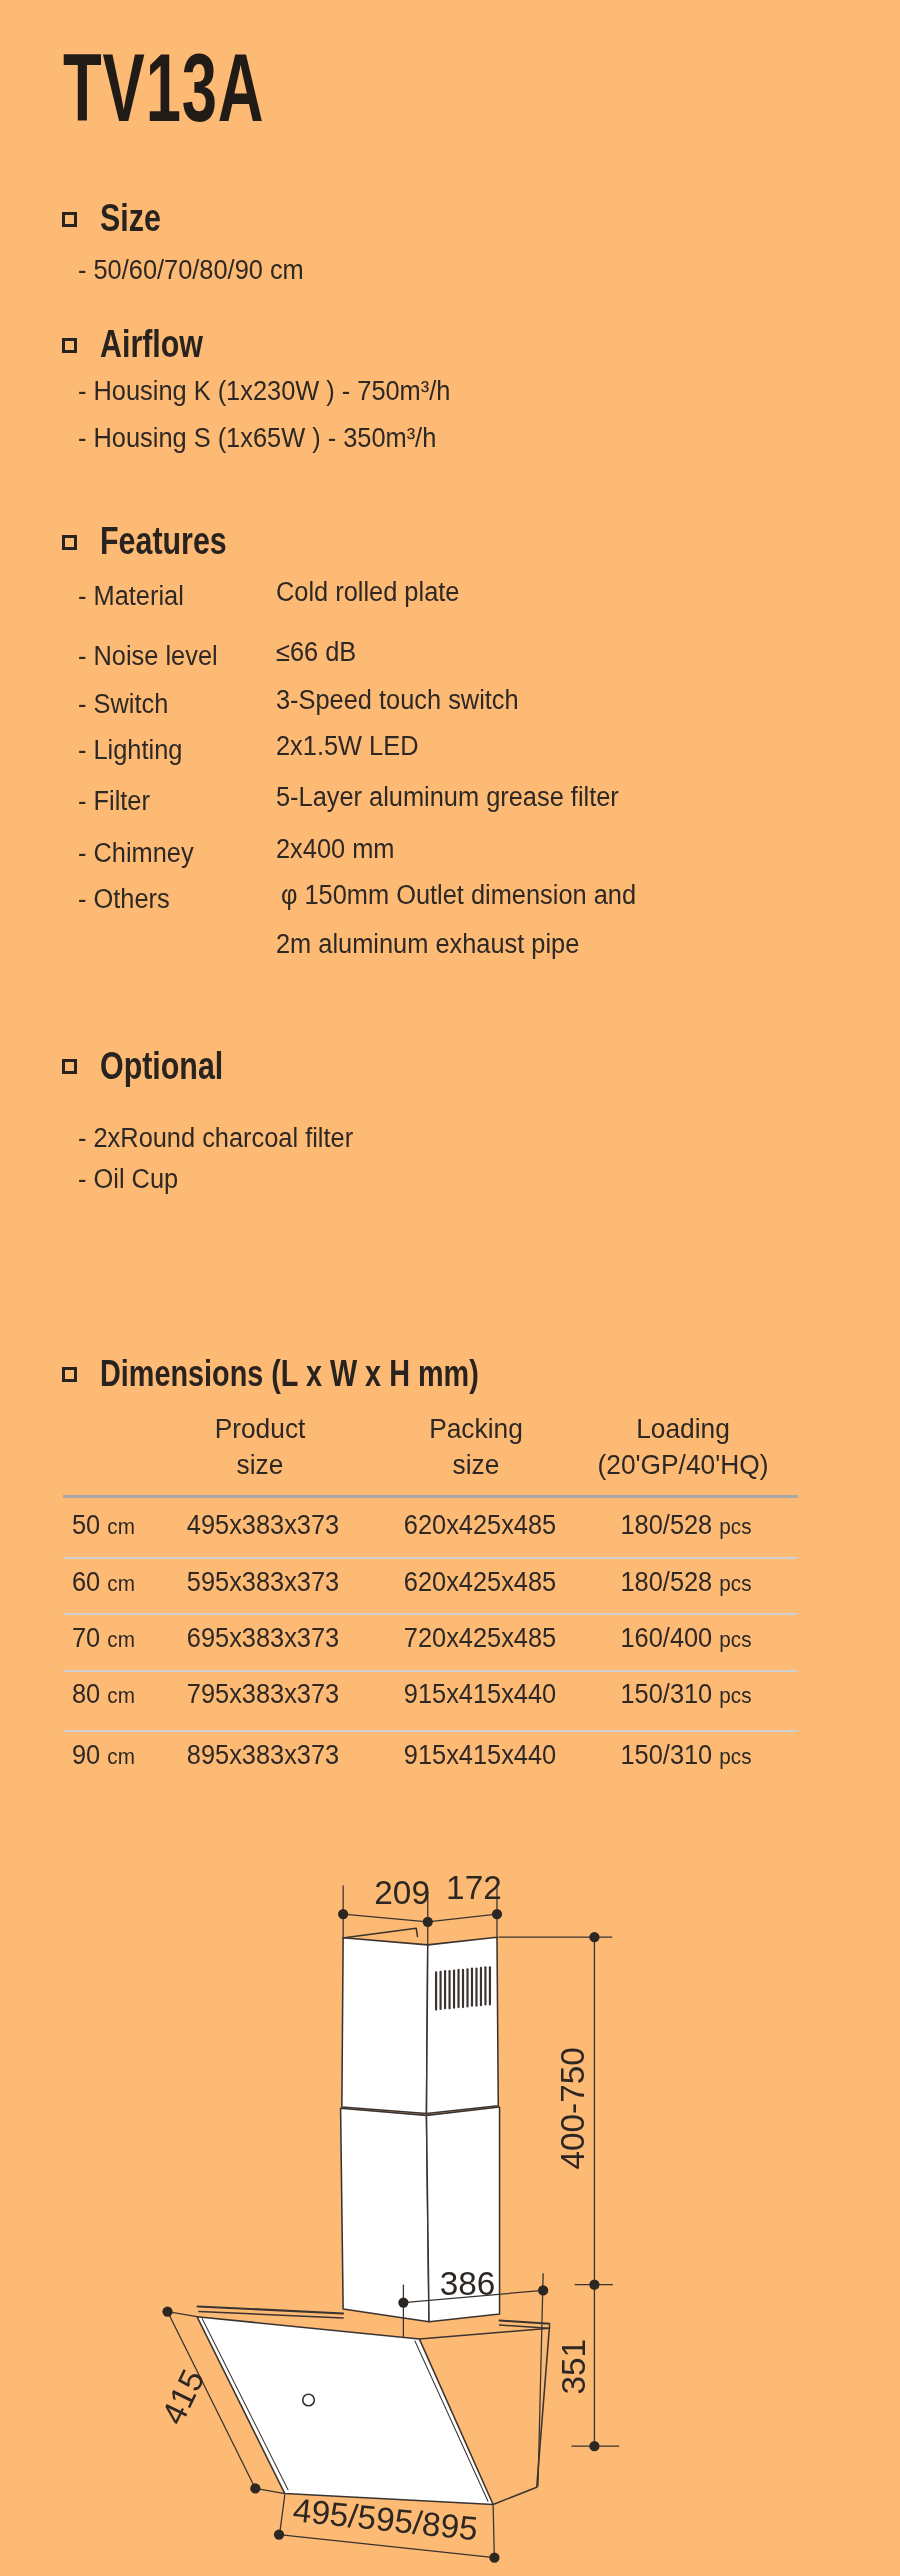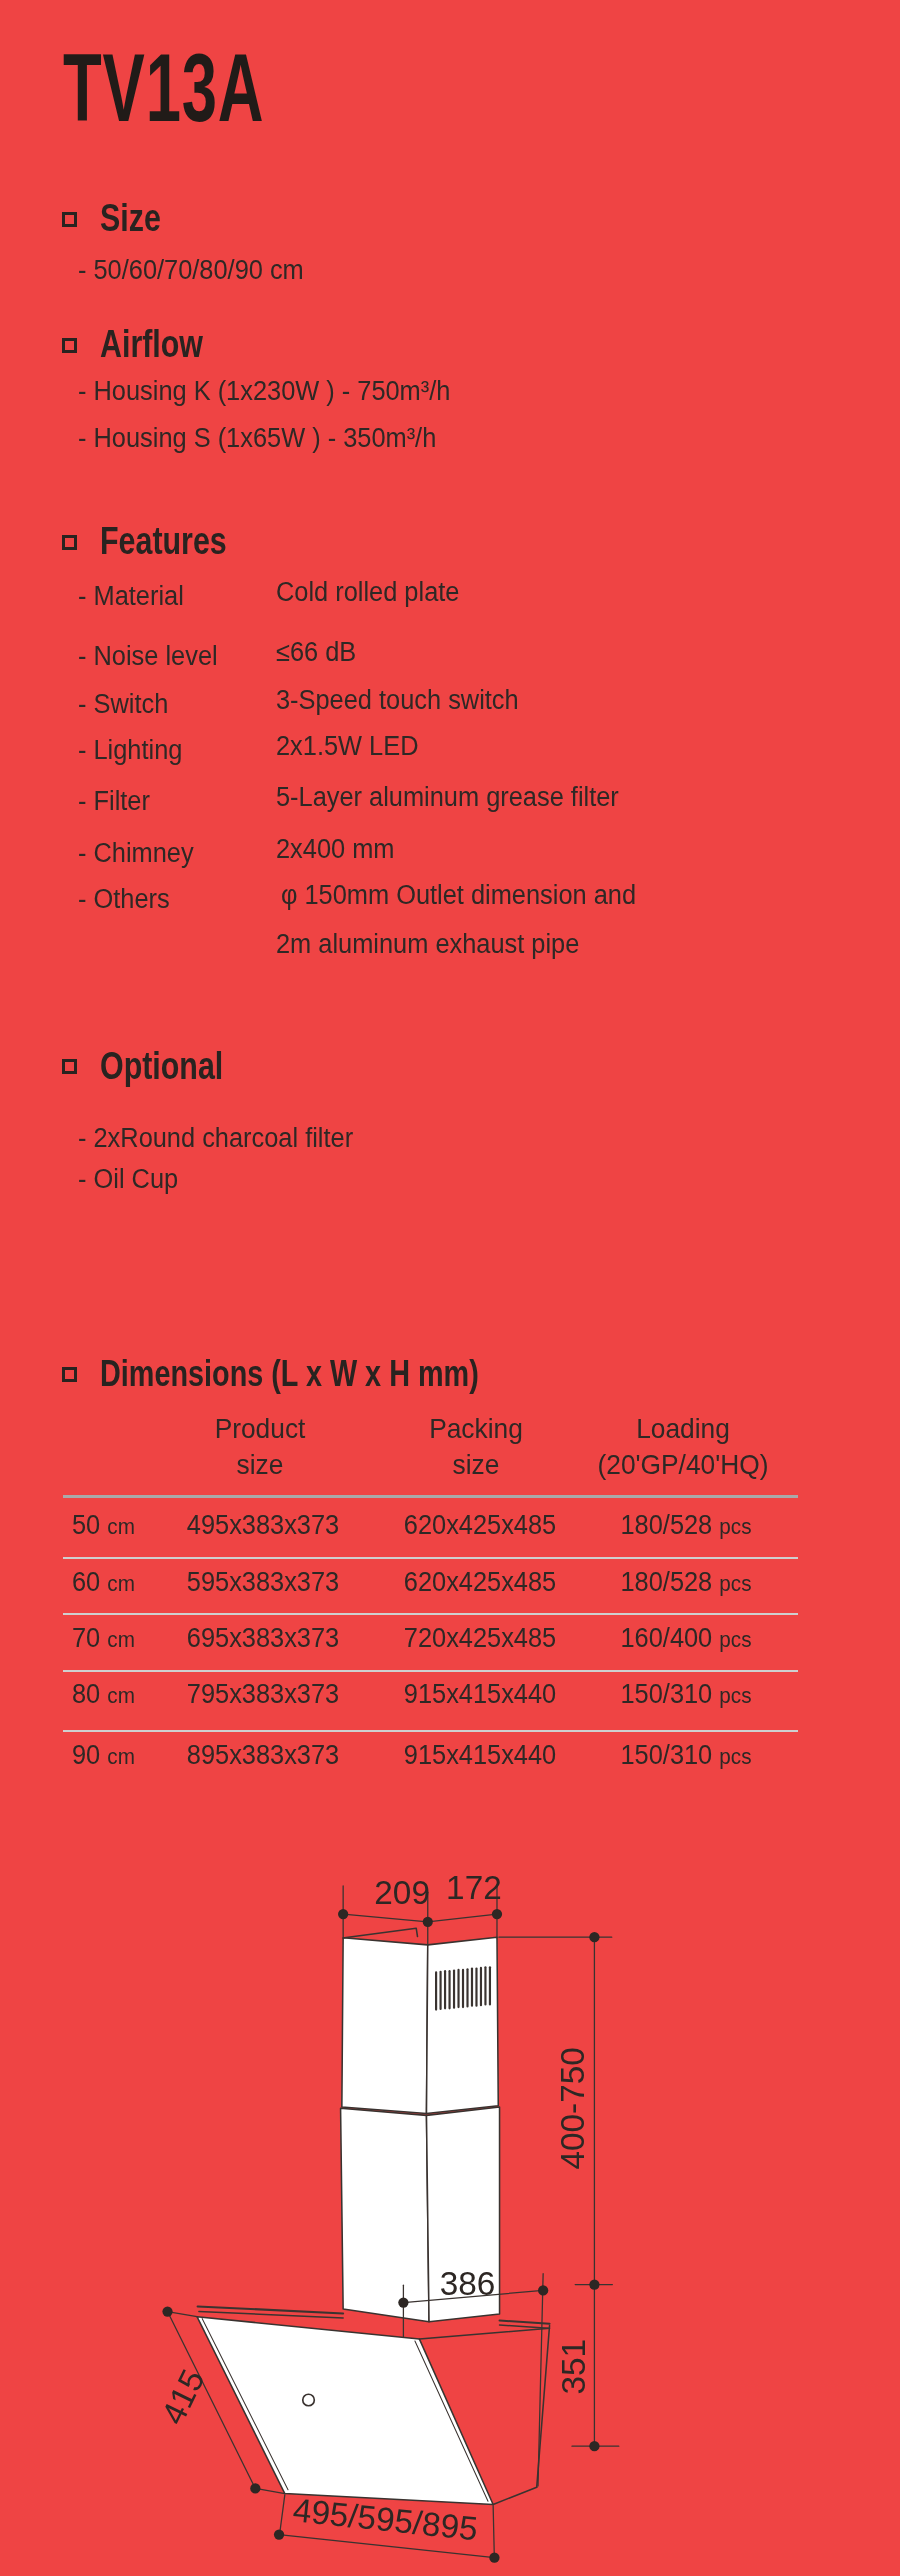--- a/index.html
+++ b/index.html
@@ -1,17 +1,17 @@
 <!DOCTYPE html>
 <html style="font-size:10.3px"><head>
 <meta charset="utf-8">
 <style>
   html,body{margin:0;padding:0;background:#ffffff;}
   body{font-family:"Liberation Sans","DejaVu Sans",sans-serif;color:#2a2422;}
-  #page{position:relative;width:901px;height:2576px;background:#ef4444;overflow:hidden;}
+  #page{position:relative;width:901px;height:2576px;background:#fdba74;overflow:hidden;}
   .abs{position:absolute;white-space:nowrap;}
   
   .title{font-size:96px;font-weight:800;letter-spacing:1.3px;color:#211b18;
          transform:scaleX(.66);transform-origin:0 0;line-height:1;}
   .chk{display:inline-block;width:15.4px;height:15.4px;border:3.8px solid #292320;box-sizing:border-box;}
   .sec-label{font-size:38px;font-weight:700;color:#292320;line-height:1;
              transform:scaleX(.8);transform-origin:0 0;letter-spacing:0px;}
   
   .item{font-size:27px;font-weight:400;color:#2e2825;letter-spacing:0px;line-height:1.15;
         transform:scaleX(.94);transform-origin:0 0;}

